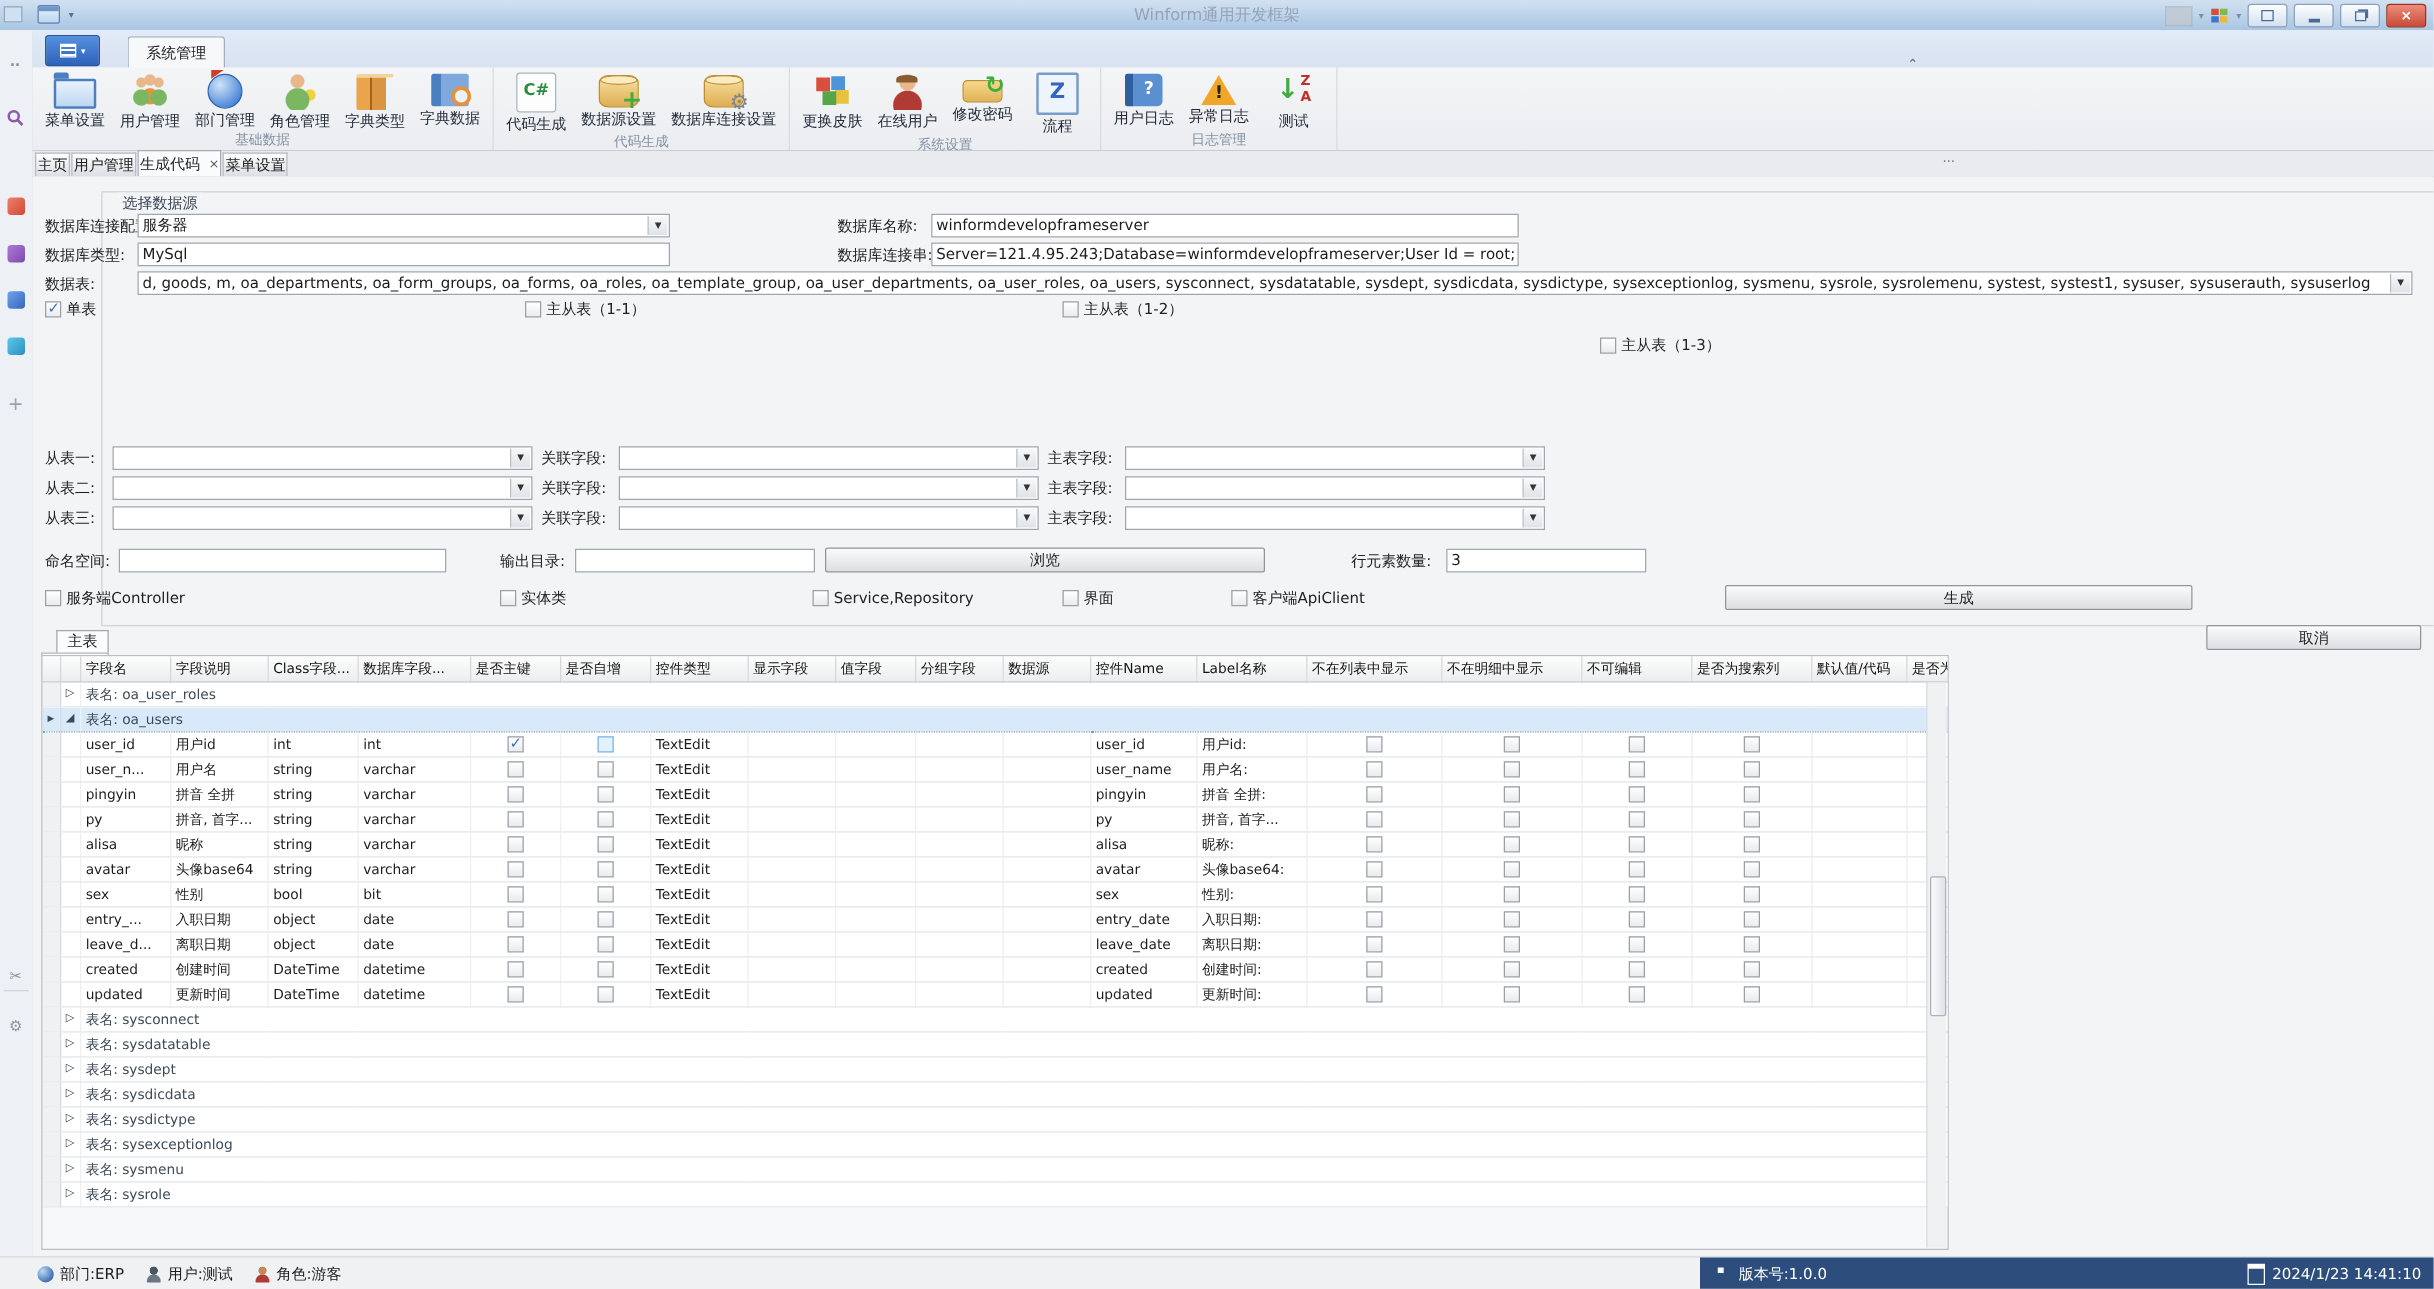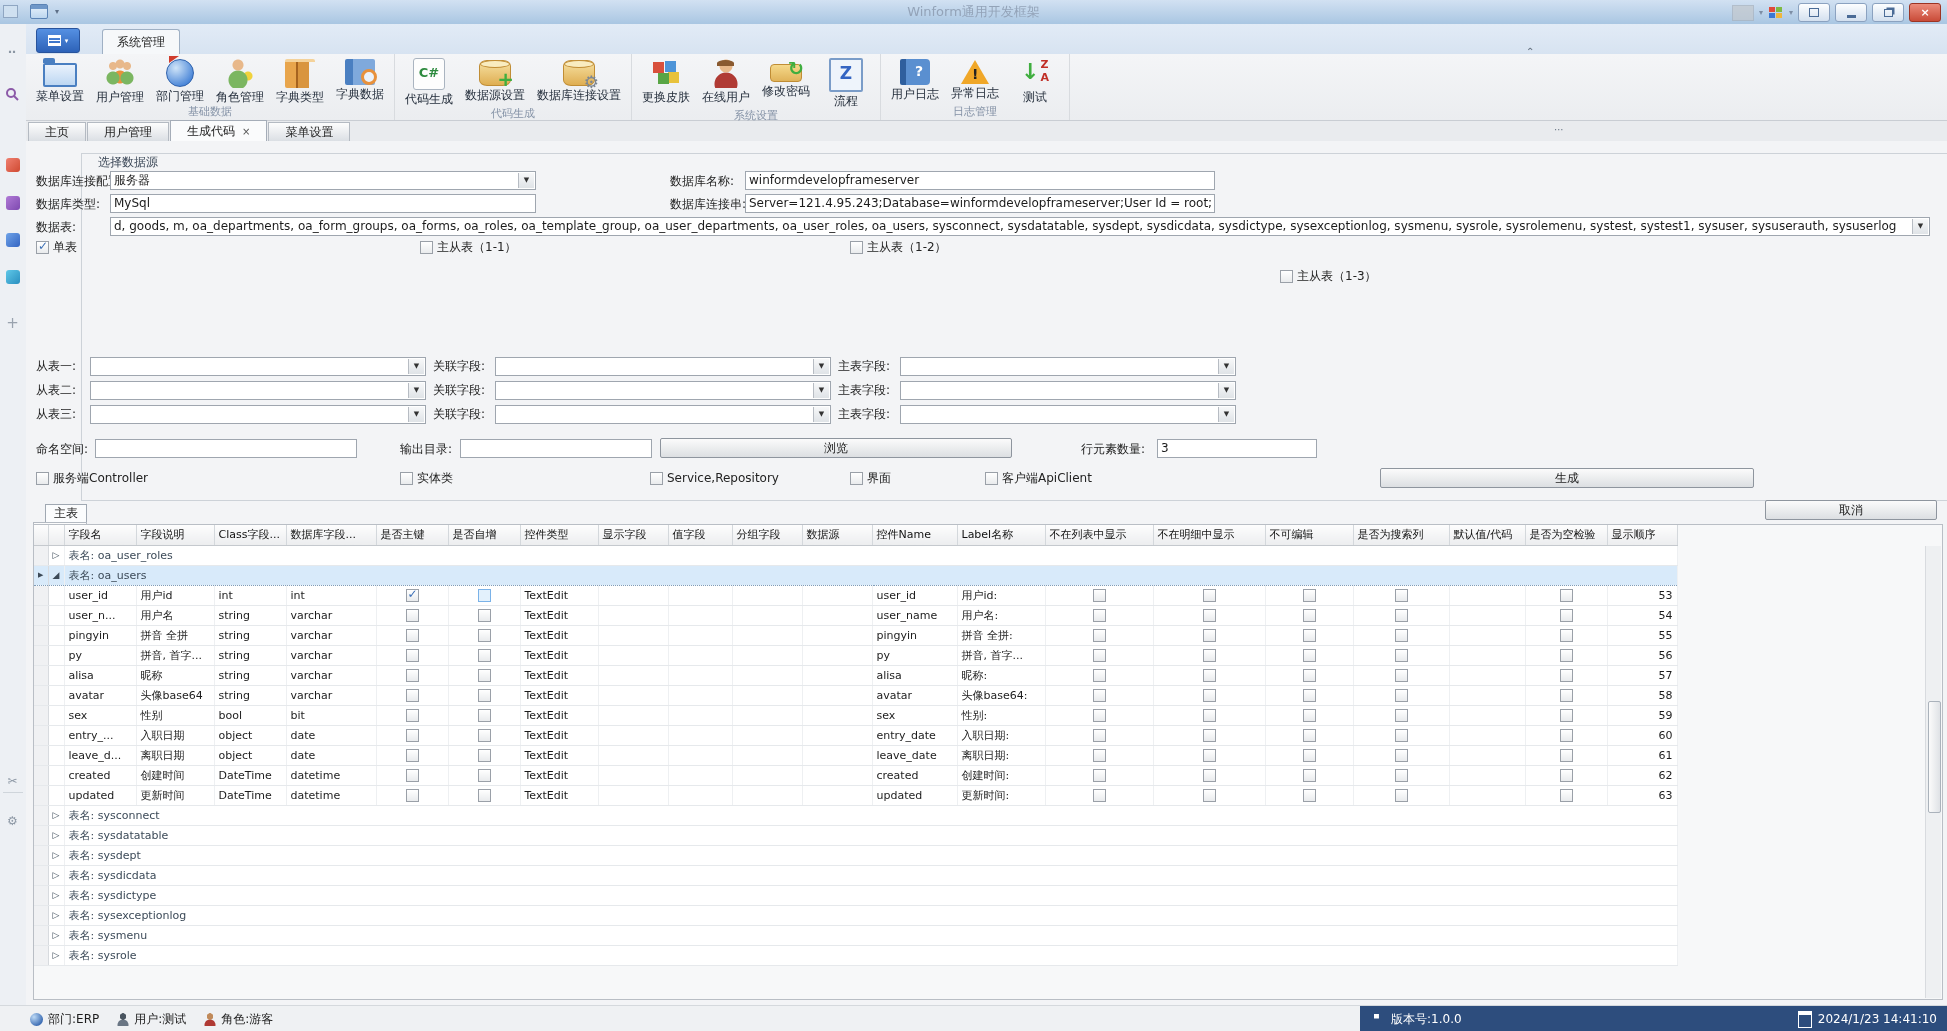--- a/index.html
+++ b/index.html
@@ -99,21 +99,21 @@
   .i-flow::after{content:"Z";position:absolute;left:0;right:0;top:3px;text-align:center;color:#3465c2;font-weight:bold;font-size:17px;}
   .i-logbook{background:linear-gradient(90deg,#2f5f9e 0 6px,#5a8fd0 6px 26px);border-radius:2px 4px 4px 2px;height:26px;margin-top:2px;}
   .i-logbook::after{content:"?";position:absolute;left:8px;right:0;top:4px;text-align:center;color:#fff;font-weight:bold;font-size:14px;}
   .i-warning{width:0;height:0;border-left:14px solid transparent;border-right:14px solid transparent;border-bottom:24px solid #f0a728;margin-top:3px;}
   .i-warning::after{content:"!";position:absolute;left:-3px;top:6px;font-weight:bold;font-size:14px;color:#222;}
   .i-sortza::before{content:"↓";position:absolute;left:1px;top:1px;font-size:22px;font-weight:bold;color:#3fae3f;}
   .i-sortza::after{content:"Z\A A";white-space:pre;position:absolute;right:1px;top:0px;font-size:11px;line-height:13px;font-weight:bold;color:#c03028;}
   .ribbon-collapse{position:absolute;left:1526px;top:46px;font-size:10px;color:#6b7786;font-weight:bold;}
   
   .doc-tabs{position:absolute;left:26px;top:121px;width:1921px;height:20px;background:#e9ebee;border-bottom:1px solid #b9bfc7;display:flex;align-items:flex-end;padding-left:2px;}
-  .dtab{height:18px;line-height:17px;padding:0 16px;margin-right:1px;border:1px solid #b4bac2;border-bottom:none;
+  .dtab{height:18px;line-height:17px;padding:0 1px;margin-right:1px;border:1px solid #b4bac2;border-bottom:none;
     background:linear-gradient(#fdfdfd,#dbdfe4);font-size:12px;color:#222;display:flex;align-items:center;gap:7px;}
   .dtab.active{background:#fafbfc;height:20px;border-color:#a5adb8;}
   .dtab .x{font-size:10px;color:#555;}
   .doc-menu{position:absolute;left:1528px;top:3px;color:#6b7786;font-size:10px;letter-spacing:1px;}
   
   .content{position:absolute;left:26px;top:141px;width:1921px;height:864px;background:#f3f4f6;}
   .groupbox{position:absolute;left:7px;top:12px;width:1910px;height:346px;border:1px solid #cdd2d8;margin-left:48px;}
   .gb-caption{position:absolute;left:12px;top:0px;background:#f3f4f6;padding:0 4px;color:#3a4656;}
   .flabel{position:absolute;height:19px;line-height:19px;color:#222;}
   .tbox{position:absolute;height:19px;line-height:17px;background:#fff;border:1px solid #9fa6af;
@@ -160,21 +160,21 @@
   .gen-cb:nth-child(3){left:624px;top:330px;}
   .gen-cb:nth-child(4){left:824px;top:330px;}
   .gen-cb:nth-child(5){left:959px;top:330px;}
   #btn-generate{left:1354px;top:327px;width:374px;}
   #btn-cancel{left:1739px;top:327px;width:172px;margin-top:32px;}
   
   .grid-tabs{position:absolute;left:7px;top:363px;height:20px;display:flex;align-items:flex-end;flex-direction:column;}
   .gtab{height:18px;line-height:17px;padding:0 8px;margin-right:1px;border:1px solid #b4bac2;border-bottom:none;
     background:linear-gradient(#fdfdfd,#dbdfe4);font-size:12px;}
   .gtab.active{background:#fbfcfd;height:20px;border-color:#a0a8b2;}
-  .grid-box{position:absolute;left:7px;top:383px;width:1910px;height:476px;background:#f7f8f9;border:1px solid #b9bec5;overflow:hidden;box-sizing:border-box;}
+  .grid-box{position:absolute;left:7px;top:383px;width:1526px;height:476px;background:#f7f8f9;border:1px solid #b9bec5;overflow:hidden;box-sizing:border-box;}
   table.grid{border-collapse:collapse;table-layout:fixed;font-size:11px;}
   table.grid td,table.grid th{padding:0 4px;height:20px;overflow:hidden;white-space:nowrap;box-sizing:border-box;}
   thead th{background:linear-gradient(#fdfdfd,#ecedef);border-right:1px solid #d4d8dc;border-bottom:1px solid #c5c9ce;
     font-weight:normal;text-align:left;color:#111;}
   tbody td{border-bottom:1px solid #e6e9ec;border-right:1px solid #eef0f2;background:#fff;height:20px;}
   td.ind{background:#f0f1f3;border-right:1px solid #d8dbdf;text-align:center;font-size:7px;color:#333;padding:0;}
   td.exp{text-align:center;font-size:9px;color:#5a6a7a;padding:0;}
   tr.grp td{color:#3c4a58;}
   tr.sel td{background:#d8eafa;border-top:1px dotted #7f9db9;border-bottom:1px dotted #7f9db9;}
   td.cbc{text-align:center;}

